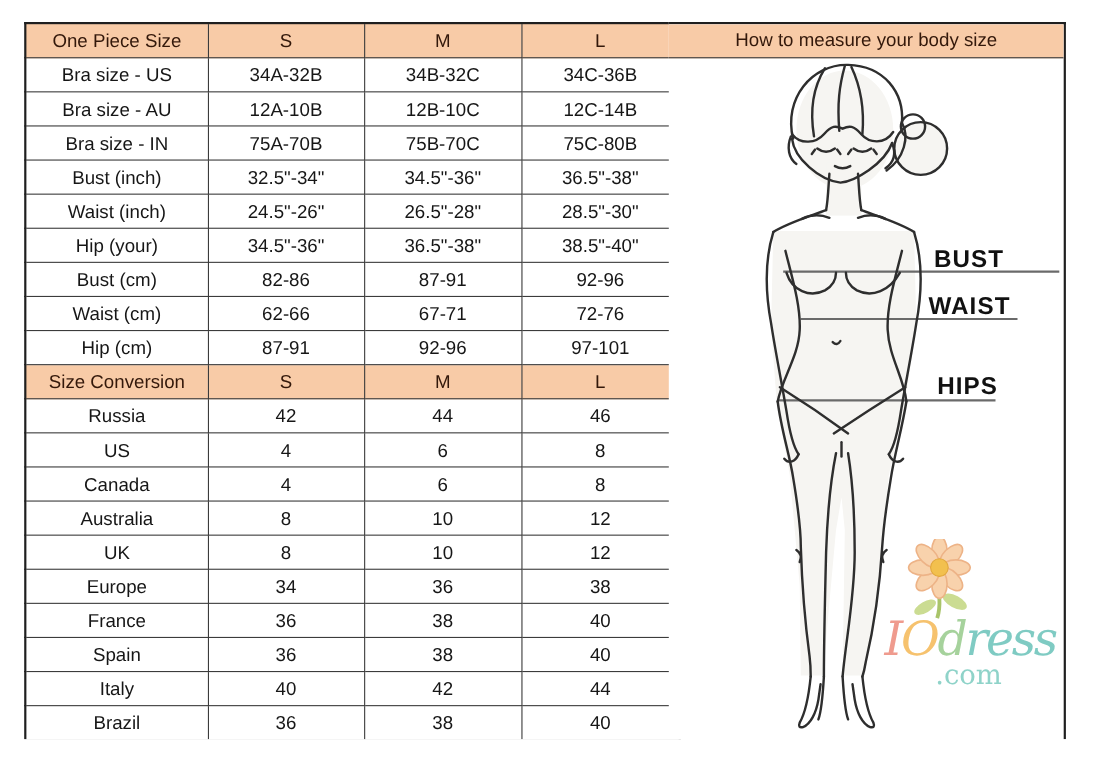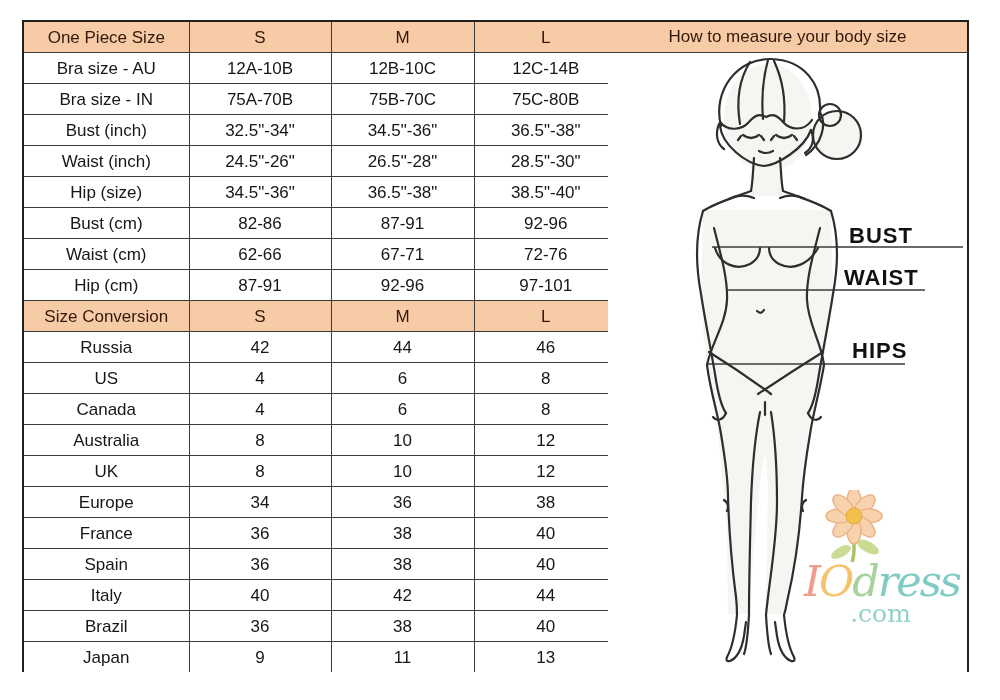--- a/index.html
+++ b/index.html
@@ -55,20 +55,26 @@
         <col style="width:144px">
     </colgroup>
     <tbody>
         <tr class="head-row">
           <td>One Piece Size</td>
           <td>S</td>
           <td>M</td>
           <td>L</td>
         </tr>
         <tr>
+          <td>Bra size - US</td>
+          <td>34A-32B</td>
+          <td>34B-32C</td>
+          <td>34C-36B</td>
+        </tr>
+        <tr>
           <td>Bra size - AU</td>
           <td>12A-10B</td>
           <td>12B-10C</td>
           <td>12C-14B</td>
         </tr>
         <tr>
           <td>Bra size - IN</td>
           <td>75A-70B</td>
           <td>75B-70C</td>
           <td>75C-80B</td>
@@ -79,21 +85,21 @@
           <td>34.5"-36"</td>
           <td>36.5"-38"</td>
         </tr>
         <tr>
           <td>Waist (inch)</td>
           <td>24.5"-26"</td>
           <td>26.5"-28"</td>
           <td>28.5"-30"</td>
         </tr>
         <tr>
-          <td>Hip (size)</td>
+          <td>Hip (your)</td>
           <td>34.5"-36"</td>
           <td>36.5"-38"</td>
           <td>38.5"-40"</td>
         </tr>
         <tr>
           <td>Bust (cm)</td>
           <td>82-86</td>
           <td>87-91</td>
           <td>92-96</td>
         </tr>

